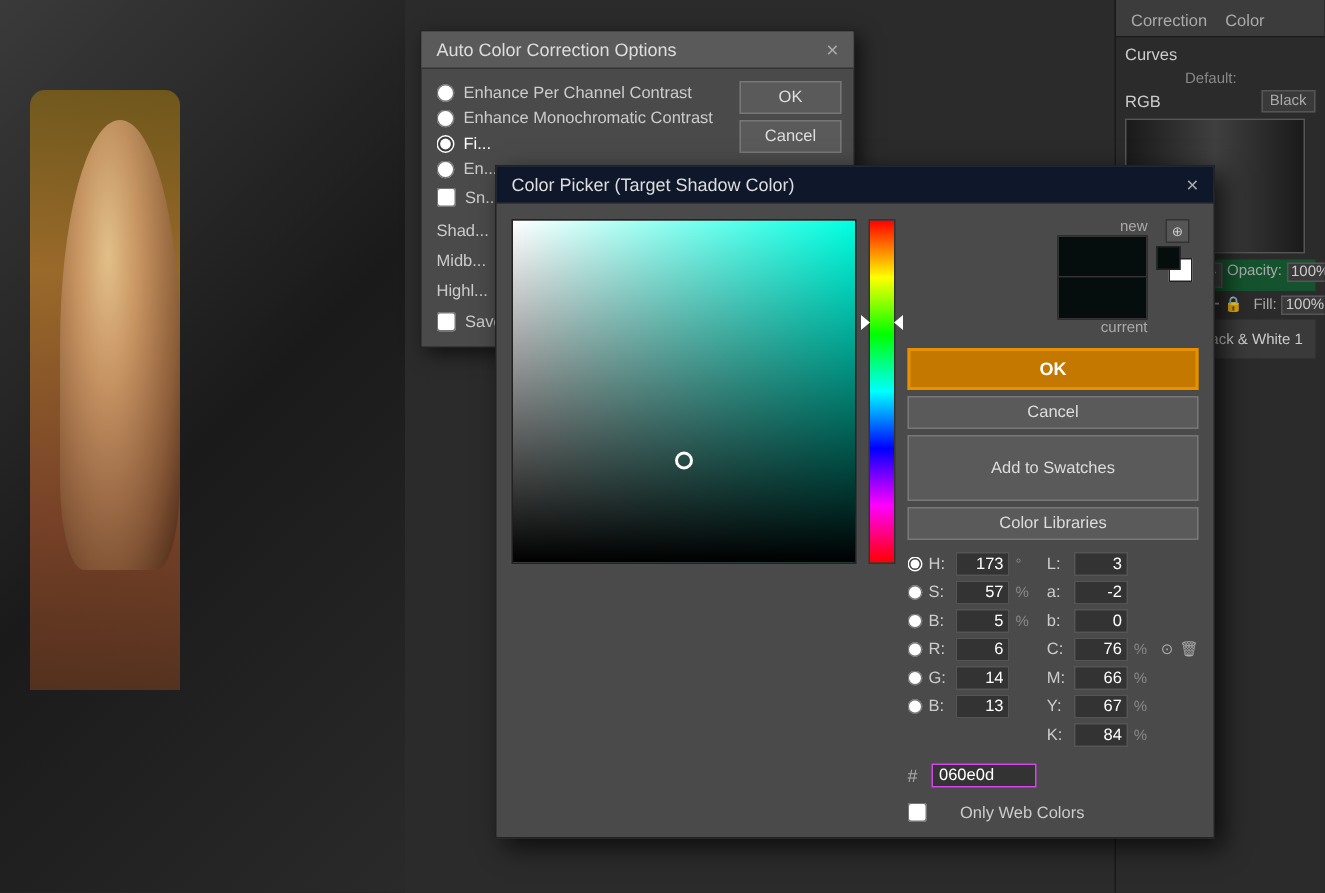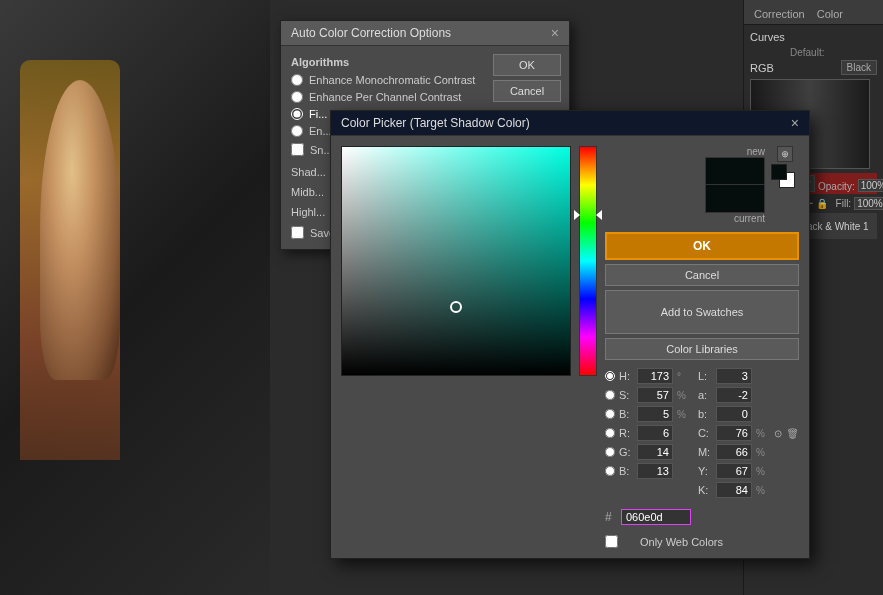--- a/index.html
+++ b/index.html
@@ -470,26 +470,26 @@
       margin-top: 6px;
     }
     .only-web-label {
       color: #ccc;
       font-size: 11px;
     }
 
     
     .opacity-row {
       display: flex;
-      align-items: flex-end;
+      align-items: flex-start;
       gap: 3px;
       padding: 2px 4px;
       font-size: 10px;
       color: #aaa;
-      background: #7f1d1d;
+      background: #14532d;
     }
     .opacity-label {
       font-size: 10px;
       color: #aaa;
     }
     .opacity-value {
       font-size: 10px;
       color: #ccc;
       background: #3a3a3a;
       border: 1px solid #555;
@@ -598,29 +598,28 @@
     </div>
   </div>
 </div>
 
 <div class="dialog-autocolor">
   <div class="dialog-title-bar">
     <span class="dialog-title-text">Auto Color Correction Options</span>
     <span class="close-btn">×</span>
   </div>
   <div class="dialog-body" style="position:relative;">
-    <div class="section-label">Algorithms</div>
     <div style="padding-right:80px;">
       <div class="radio-row">
         <input type="radio" class="radio-input" name="algo" style="">
-        <span class="radio-label">Enhance Monochromatic Contrast</span>
+        <span class="radio-label">Enhance Per Channel Contrast</span>
       </div>
       <div class="radio-row">
         <input type="radio" class="radio-input" name="algo" style="">
-        <span class="radio-label">Enhance Per Channel Contrast</span>
+        <span class="radio-label">Enhance Monochromatic Contrast</span>
       </div>
       <div class="radio-row selected">
         <input type="radio" class="radio-input" name="algo" checked="" style="">
         <span class="radio-label active">Fi...</span>
       </div>
       <div class="radio-row">
         <input type="radio" class="radio-input" name="algo" style="">
         <span class="radio-label">En...</span>
       </div>
     </div>

